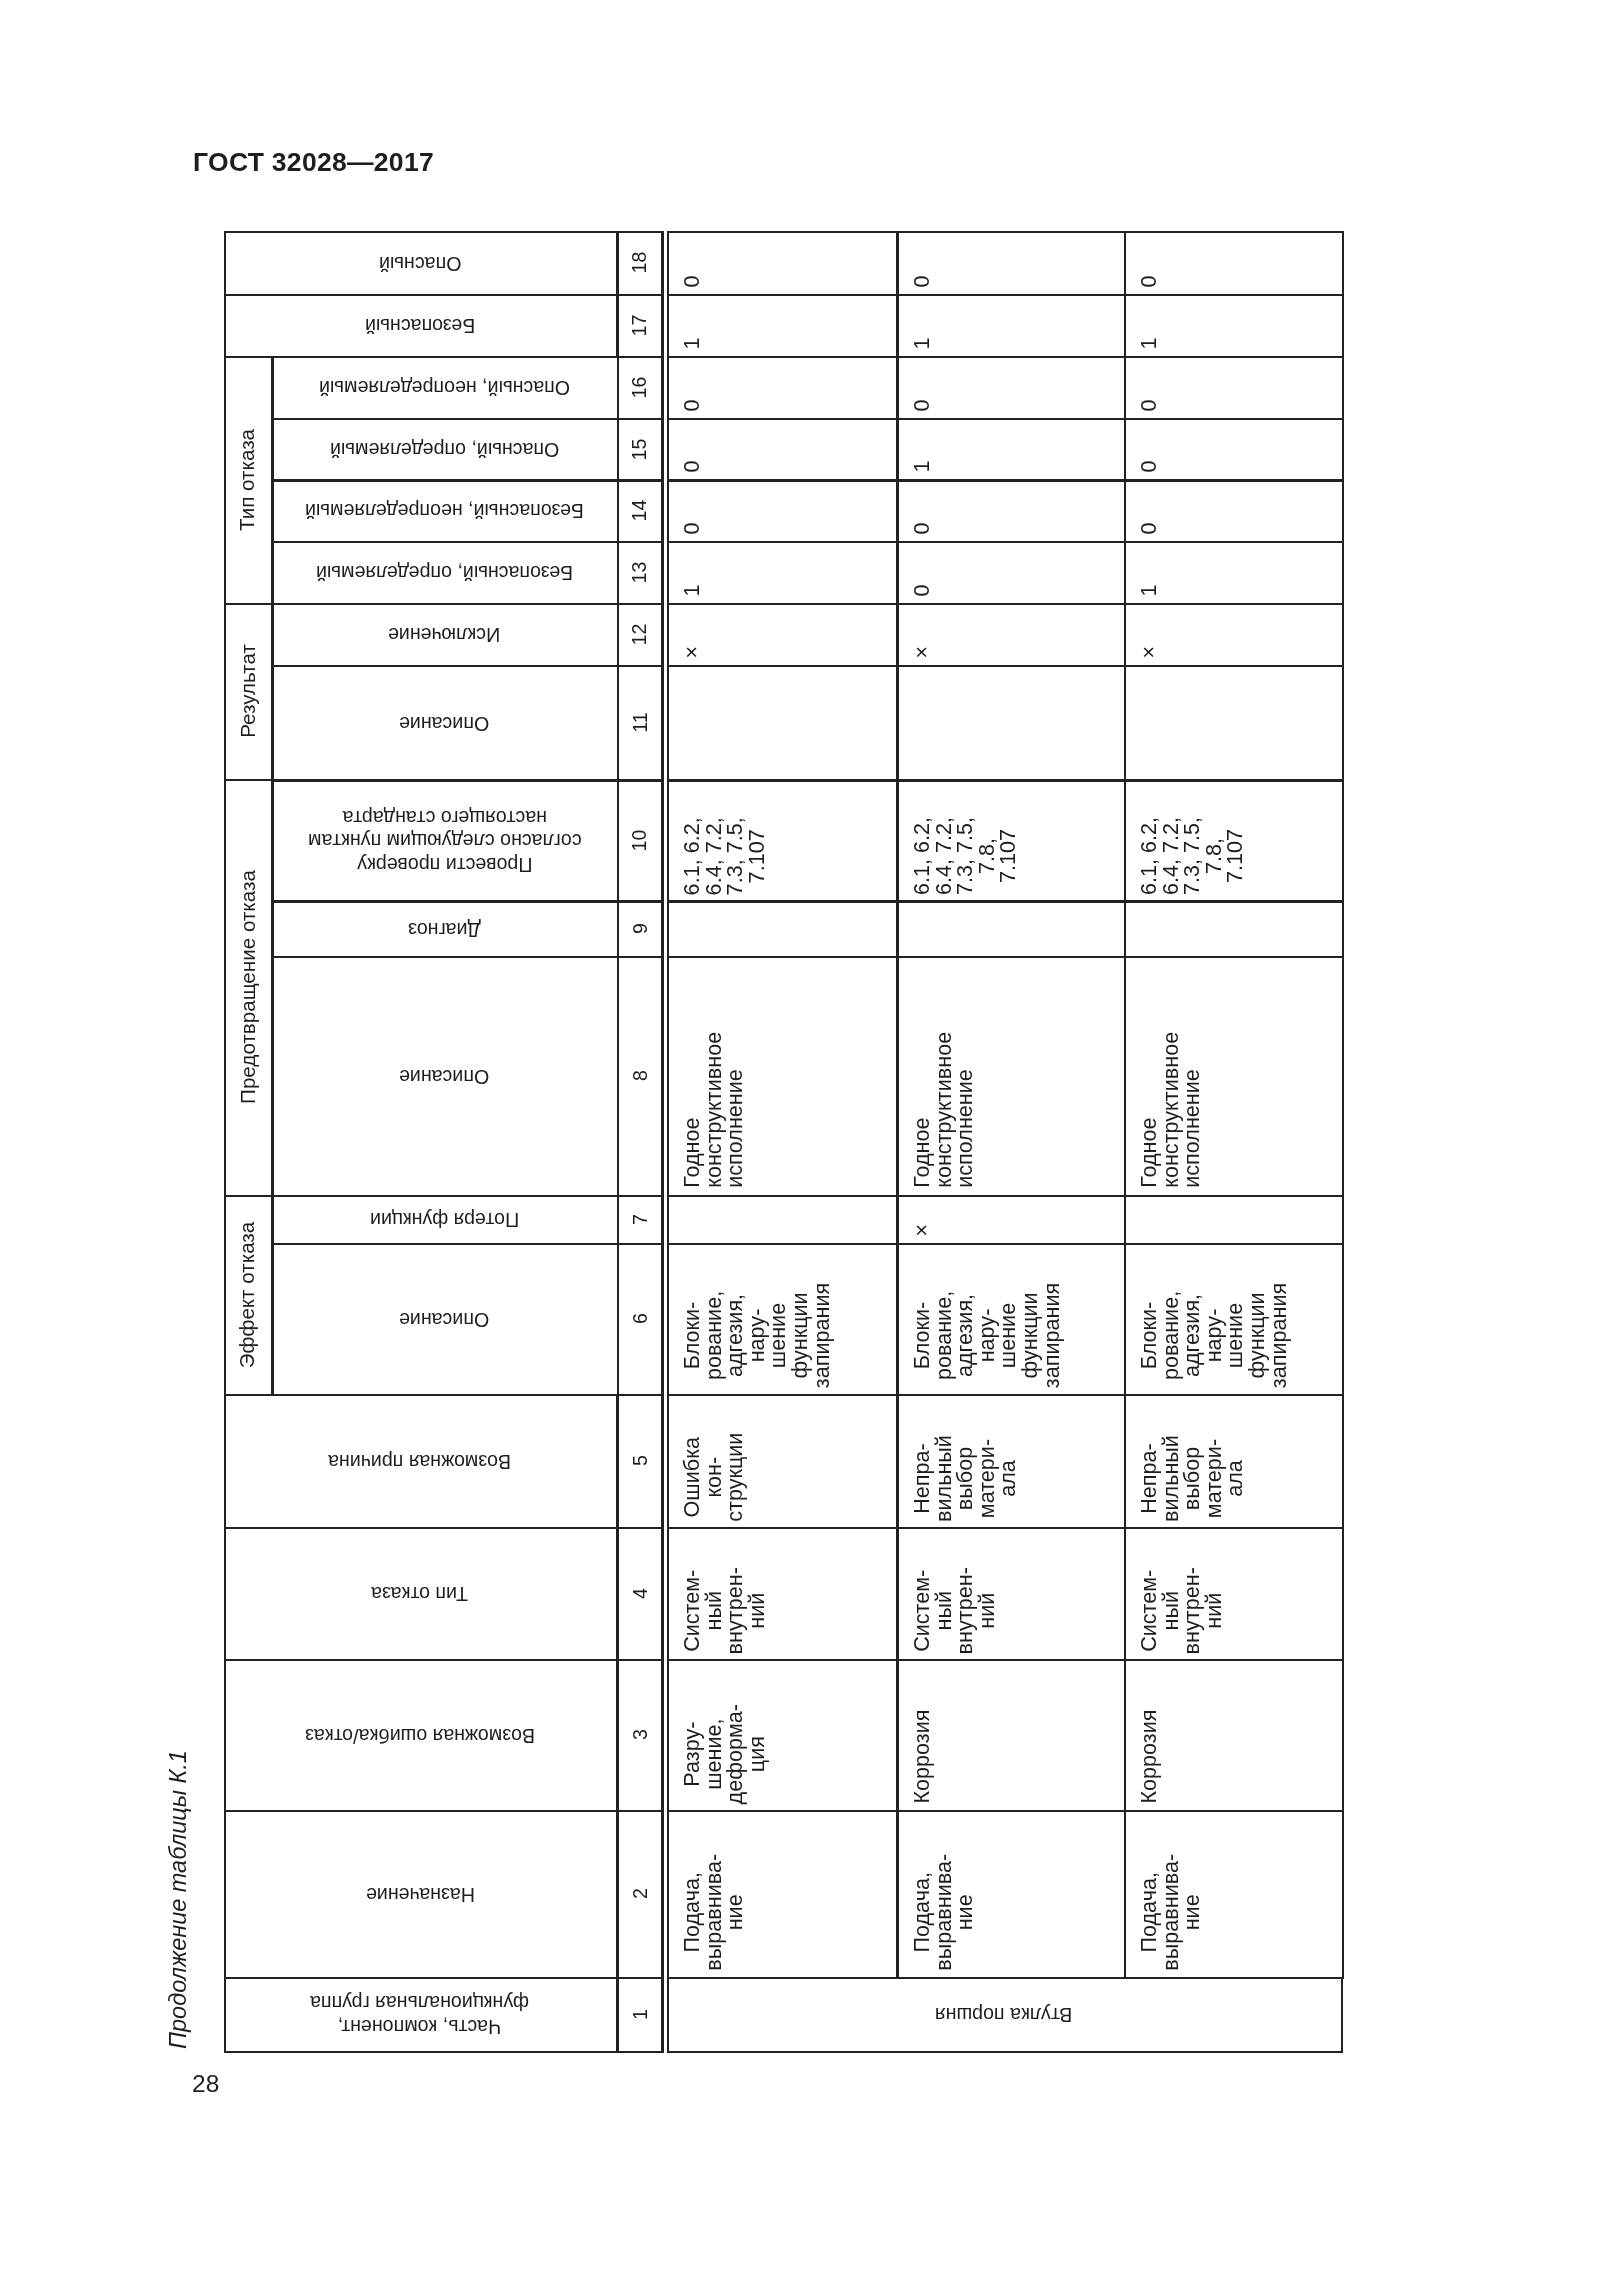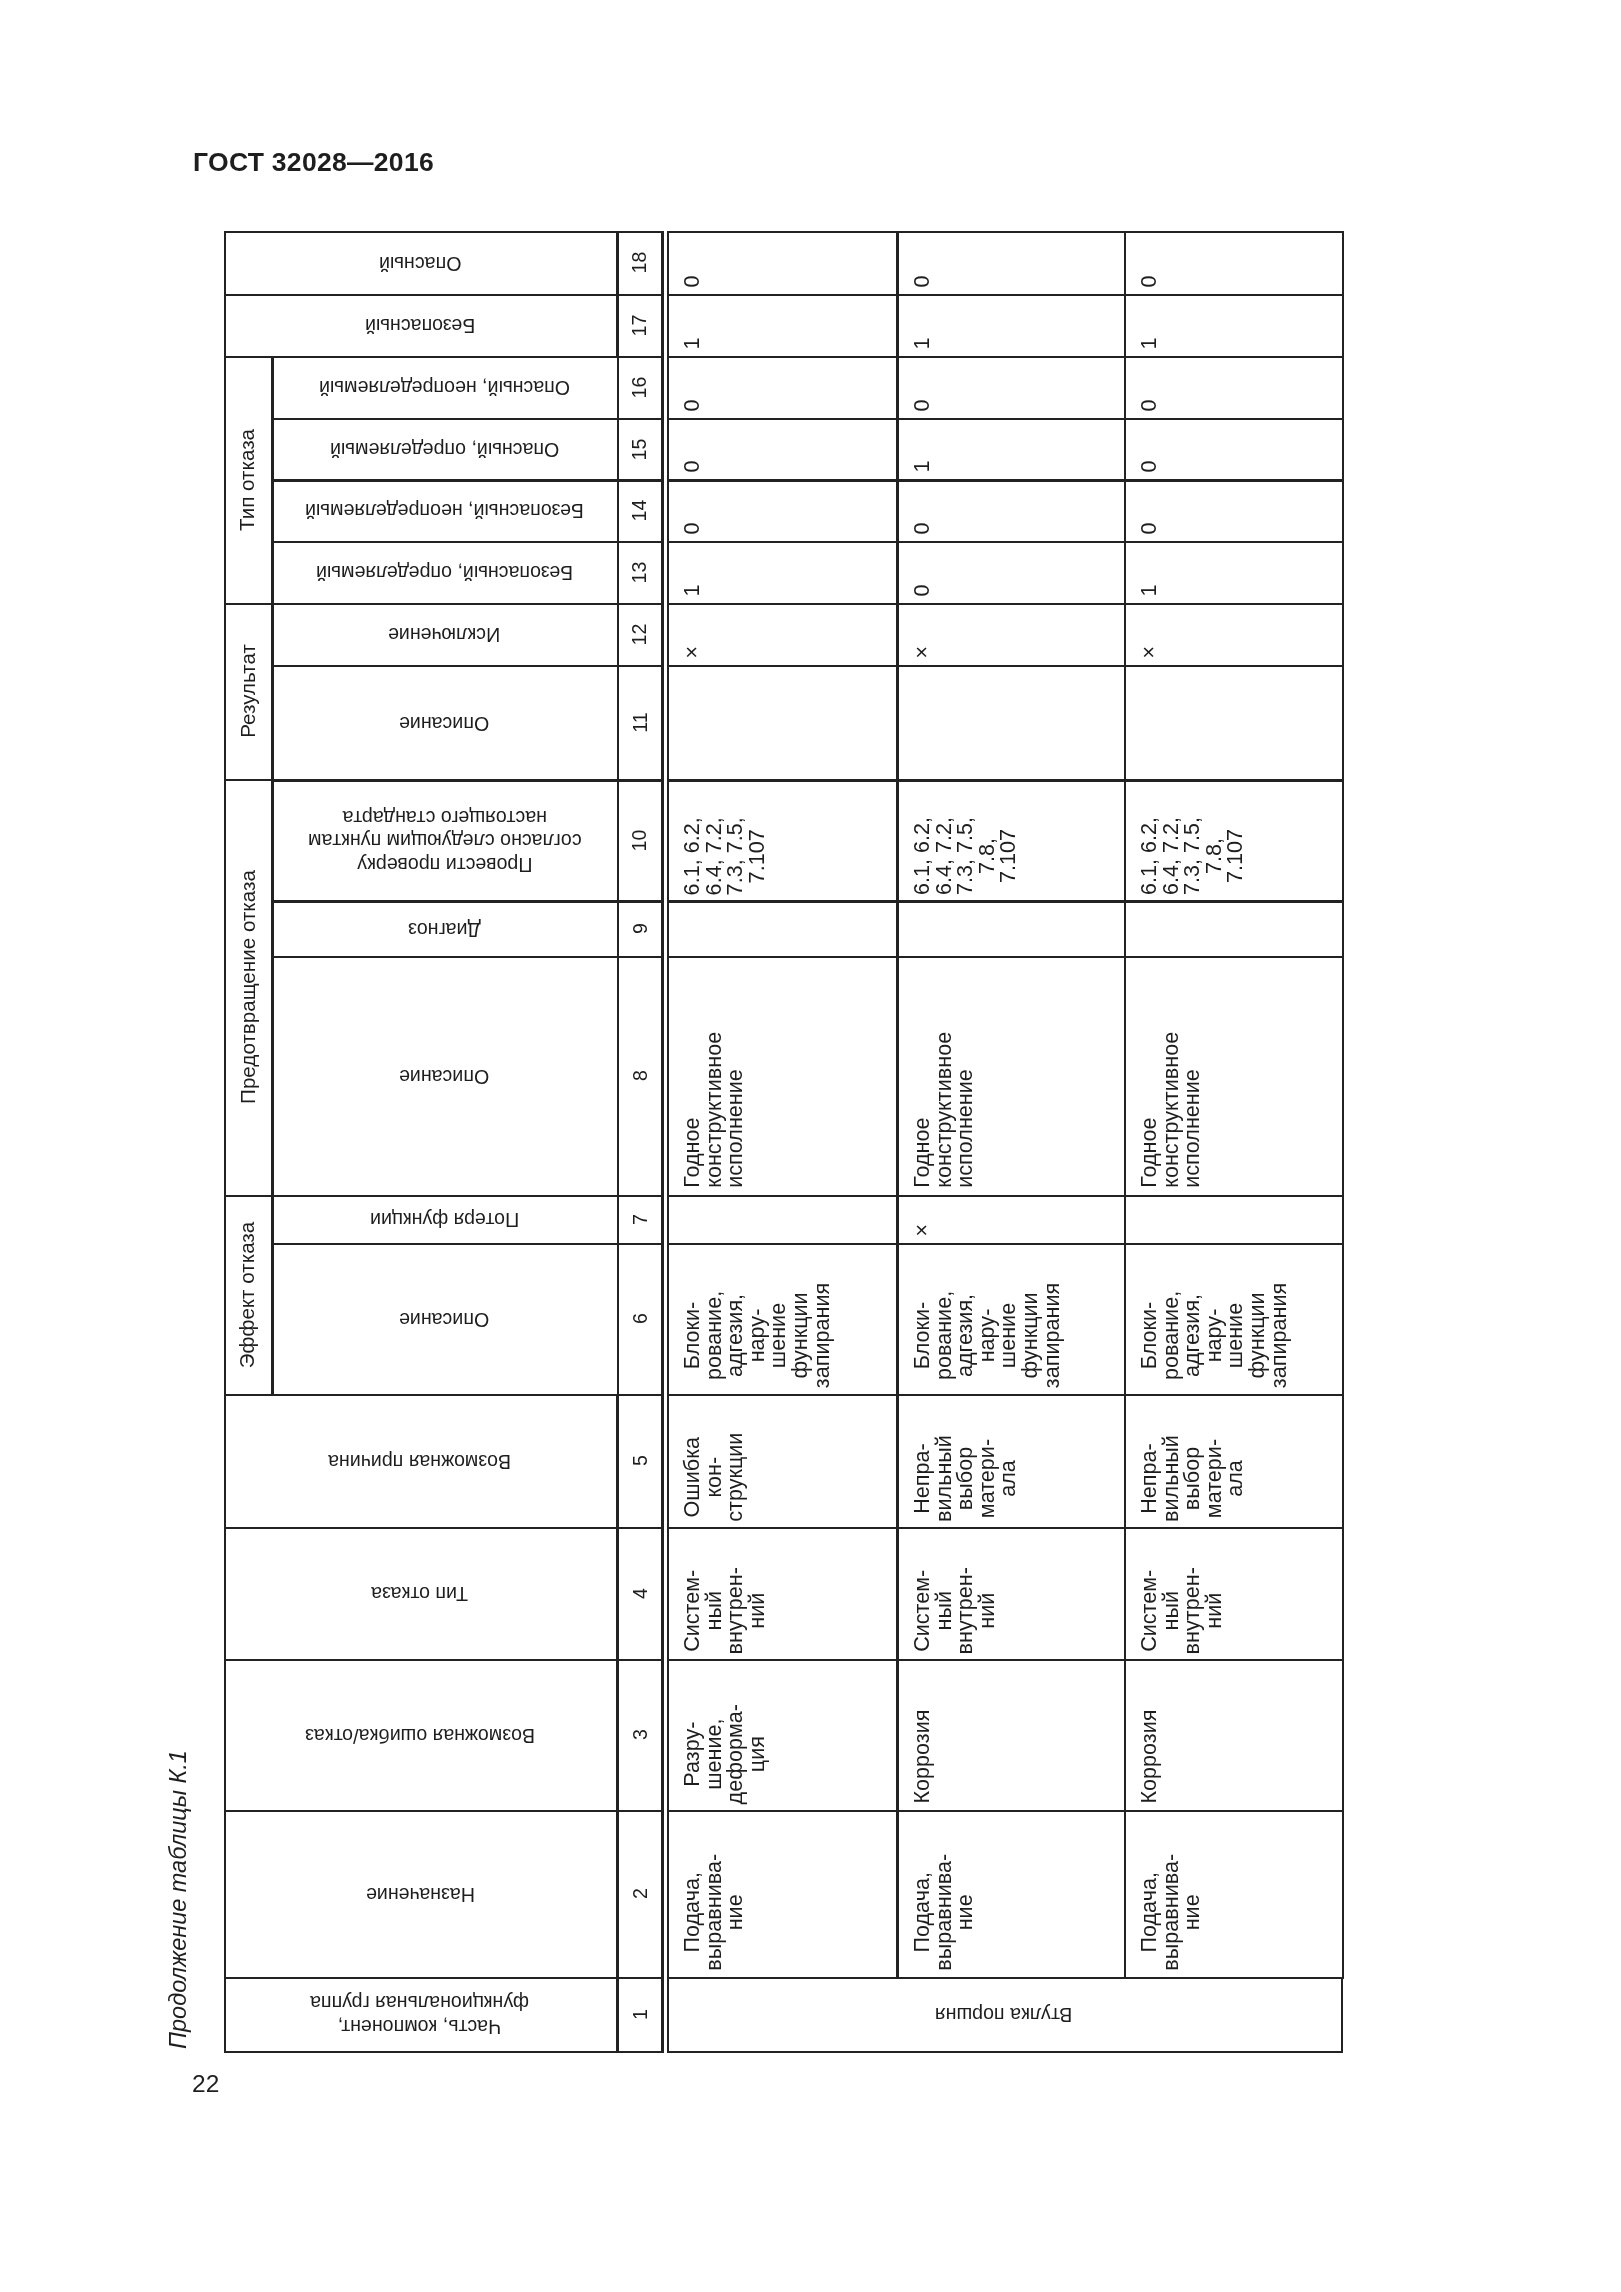--- a/index.html
+++ b/index.html
@@ -24,23 +24,23 @@
   
   .dat { position:absolute; overflow:visible; }
   .dat .rot { position:absolute; left:0; bottom:0; transform-origin:0 100%; transform:rotate(-90deg) translate(0,100%);
               font-size:21.6px; line-height:21.6px; white-space:pre; }
   .dat .rotc { text-align:center; }
   .vline { position:absolute; background:#222; }
 </style>
 </head>
 <body>
 
-<div class="abs doc-title">ГОСТ 32028—2016</div>
+<div class="abs doc-title">ГОСТ 32028—2017</div>
 <div class="abs caption">Продолжение таблицы К.1</div>
-<div class="abs page-num">22</div>
+<div class="abs page-num">28</div>
 
 <div id="table">
     <div class="cell" style="left: 224px; top: 356px; width: 49px; height: 249px;"></div>
     <div class="grp" style="left: 224px; top: 356px; width: 47px; height: 247px;">
       <span>Тип отказа</span>
     </div>
     <div class="cell" style="left: 224px; top: 603px; width: 49px; height: 178px;"></div>
     <div class="grp" style="left: 224px; top: 603px; width: 47px; height: 176px;">
       <span>Результат</span>
     </div>

